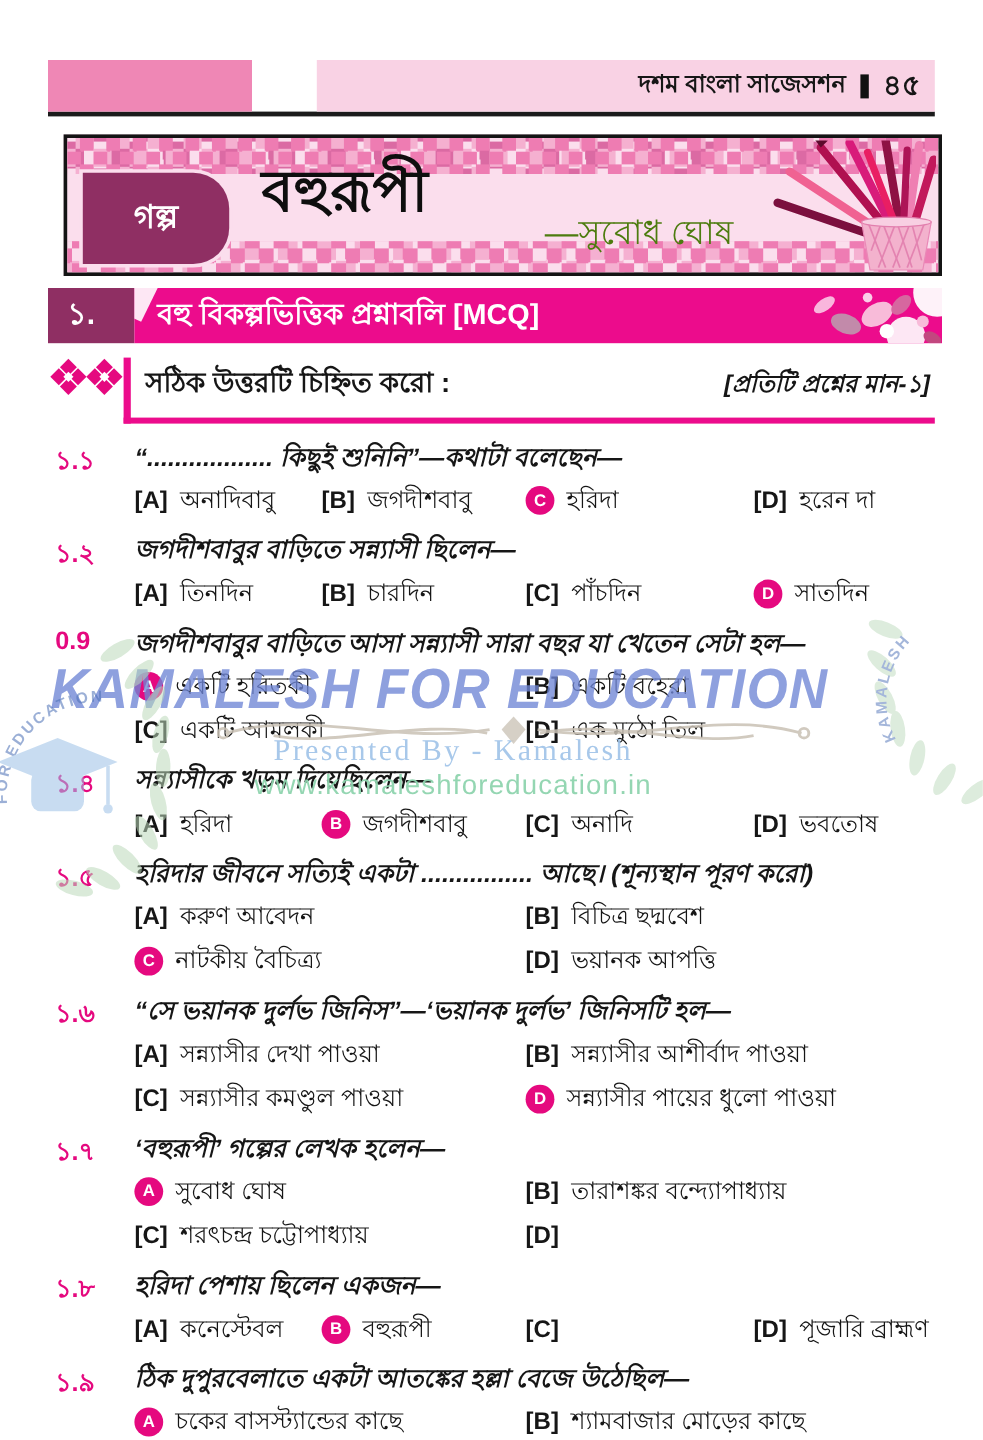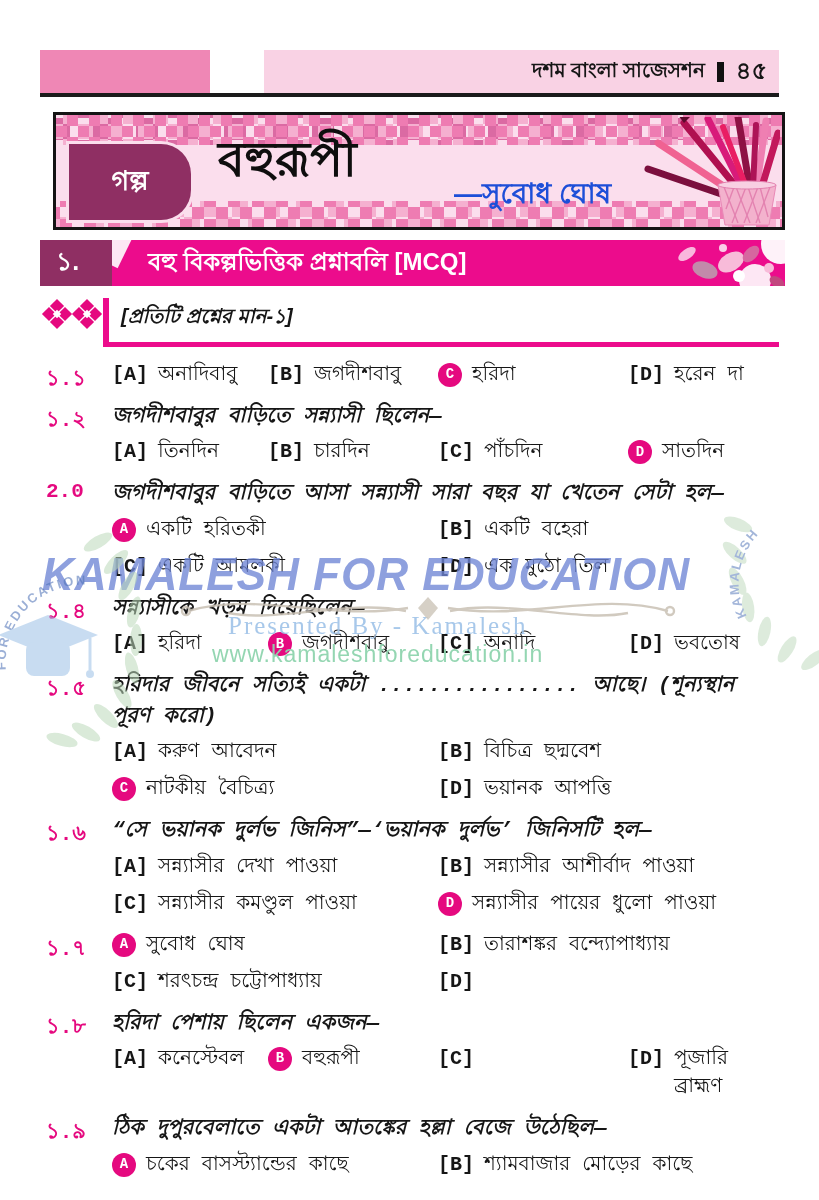--- a/index.html
+++ b/index.html
@@ -56,33 +56,33 @@
     position:absolute;left:13px;top:29px;width:122px;height:76px;
     background:var(--maroon);border-radius:0 30px 30px 0;
     display:flex;align-items:center;justify-content:center;
     color:#fff;font-size:27px;font-weight:700;
     box-shadow:0 0 0 3px var(--banner-bg);
   }
   .chapter-title{
     position:absolute;left:162px;top:8px;font-size:48px;font-weight:700;color:#0e0e0e;
   }
   .chapter-author{
-    position:absolute;left:398px;bottom:8px;font-size:28px;font-weight:700;color:#1d4ed8;
+    position:absolute;left:398px;bottom:8px;font-size:28px;font-weight:400;color:#4d7c0f;
   }
   .pencils{position:absolute;right:2px;top:2px;}
 
   
   .section{margin:10px 34px 0 40px;height:46px;display:flex;position:relative;}
   .section-num{
     width:72px;background:var(--maroon);color:#fff;display:flex;align-items:center;
     padding-left:16px;font-size:25px;font-weight:700;flex:none;
   }
   .section-title-bar{
     flex:1;background:var(--magenta);color:#fff;display:flex;align-items:center;
-    padding-left:36px;font-size:24px;font-weight:700;position:relative;overflow:hidden;
+    padding-left:19px;font-size:24px;font-weight:700;position:relative;overflow:hidden;
   }
   .section-notch{
     position:absolute;left:-4px;top:-8px;width:18px;height:34px;background:#fff;
     transform:rotate(26deg);opacity:.9;
   }
   .section-decor{position:absolute;right:0;top:0;height:46px;}
 
   
   .instruction{
     margin:12px 40px 0 103px;position:relative;
@@ -99,21 +99,21 @@
     position:absolute;width:10px;height:10px;background:var(--accent-pink-dark);
     transform:rotate(45deg);
   }
   .orn i:nth-child(1){left:7px;top:-1px;}
   .orn i:nth-child(2){left:7px;bottom:-1px;}
   .orn i:nth-child(3){left:-1px;top:7px;}
   .orn i:nth-child(4){right:-1px;top:7px;}
   .orn::after{content:"";position:absolute;left:9px;top:9px;width:6px;height:6px;background:#fff;transform:rotate(45deg);}
 
   
-  .questions{margin:14px 40px 0 40px;font-family:Liberation Mono, monospace;}
+  .questions{margin:14px 40px 0 40px;}
   .question{position:relative;padding-left:72px;margin-top:13px;}
   .qnum{
     position:absolute;left:6px;top:1px;color:var(--accent-pink-dark);
     font-weight:700;font-size:21px;
   }
   .qtext{font-size:21px;font-weight:700;font-style:italic;line-height:1.45;}
   .opts{margin-top:6px;}
   .grid4{display:grid;grid-template-columns:156px 170px 190px 1fr;}
   .grid2{display:grid;grid-template-columns:326px 1fr;row-gap:9px;}
   .opt{display:flex;align-items:flex-start;gap:10px;font-size:20px;line-height:1.4;}
@@ -219,27 +219,29 @@
         <i></i>
         <i></i>
       </span>
     <span class="orn">
         <i></i>
         <i></i>
         <i></i>
         <i></i>
       </span>
   </div>
+  <span class="instruction-text">সঠিক উত্তরটি চিহ্নিত করো :</span>
   <span class="instruction-marks">[প্রতিটি প্রশ্নের মান-১]</span>
 </div>
 
 <div class="questions">
 
   <div class="question">
     <span class="qnum">১.১</span>
+    <div class="qtext">“.................. কিছুই শুনিনি”—কথাটা বলেছেন—</div>
     <div class="opts grid4">
       <div class="opt">
           <span class="opt-marker">[A]</span>
           <span class="opt-text">অনাদিবাবু</span>
         </div>
       <div class="opt">
           <span class="opt-marker">[B]</span>
           <span class="opt-text">জগদীশবাবু</span>
         </div>
       <div class="opt">
@@ -270,21 +272,21 @@
           <span class="opt-text">পাঁচদিন</span>
         </div>
       <div class="opt">
           <span class="opt-marker badge">D</span>
           <span class="opt-text">সাতদিন</span>
         </div>
     </div>
   </div>
 
   <div class="question">
-    <span class="qnum">2.0</span>
+    <span class="qnum">0.9</span>
     <div class="qtext">জগদীশবাবুর বাড়িতে আসা সন্ন্যাসী সারা বছর যা খেতেন সেটা হল—</div>
     <div class="opts grid2">
       <div class="opt">
           <span class="opt-marker badge">A</span>
           <span class="opt-text">একটি হরিতকী</span>
         </div>
       <div class="opt">
           <span class="opt-marker">[B]</span>
           <span class="opt-text">একটি বহেরা</span>
         </div>
@@ -363,20 +365,21 @@
         </div>
       <div class="opt">
           <span class="opt-marker badge">D</span>
           <span class="opt-text">সন্ন্যাসীর পায়ের ধুলো পাওয়া</span>
         </div>
     </div>
   </div>
 
   <div class="question">
     <span class="qnum">১.৭</span>
+    <div class="qtext">‘বহুরূপী’ গল্পের লেখক হলেন—</div>
     <div class="opts grid2">
       <div class="opt">
           <span class="opt-marker badge">A</span>
           <span class="opt-text">সুবোধ ঘোষ</span>
         </div>
       <div class="opt">
           <span class="opt-marker">[B]</span>
           <span class="opt-text">তারাশঙ্কর বন্দ্যোপাধ্যায়</span>
         </div>
       <div class="opt">

